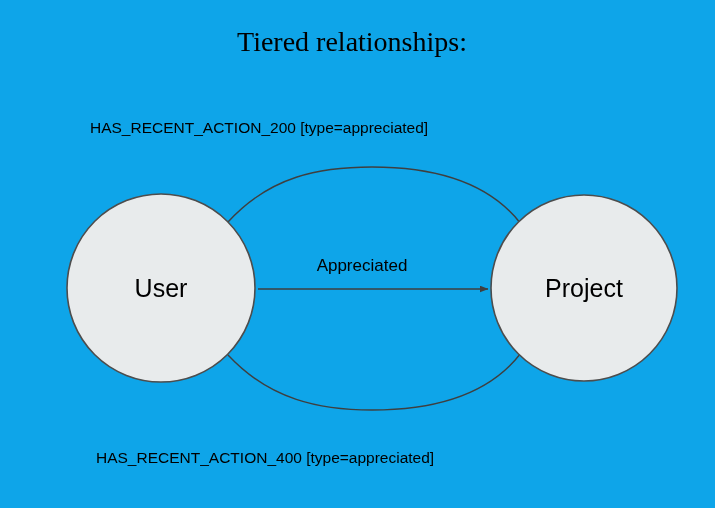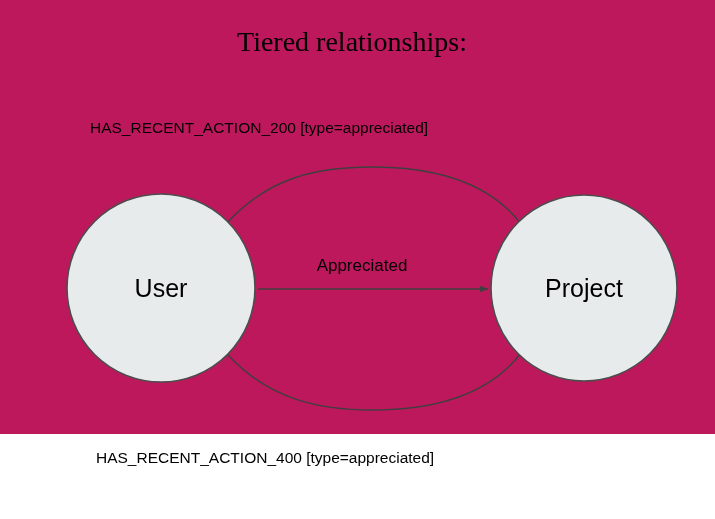--- a/index.html
+++ b/index.html
@@ -10,22 +10,22 @@
   body {
     width: 715px;
     height: 519px;
     overflow: hidden;
     font-family: "Liberation Sans", sans-serif;
     -webkit-font-smoothing: antialiased;
   }
   #canvas {
     position: relative;
     width: 715px;
-    height: 434px;
-    background: #be185d;
+    height: 508px;
+    background: #0ea5e9;
   }
   #diagram-svg {
     position: absolute;
     left: 0;
     top: 0;
     width: 715px;
     height: 519px;
     display: block;
   }
   .title-text {

